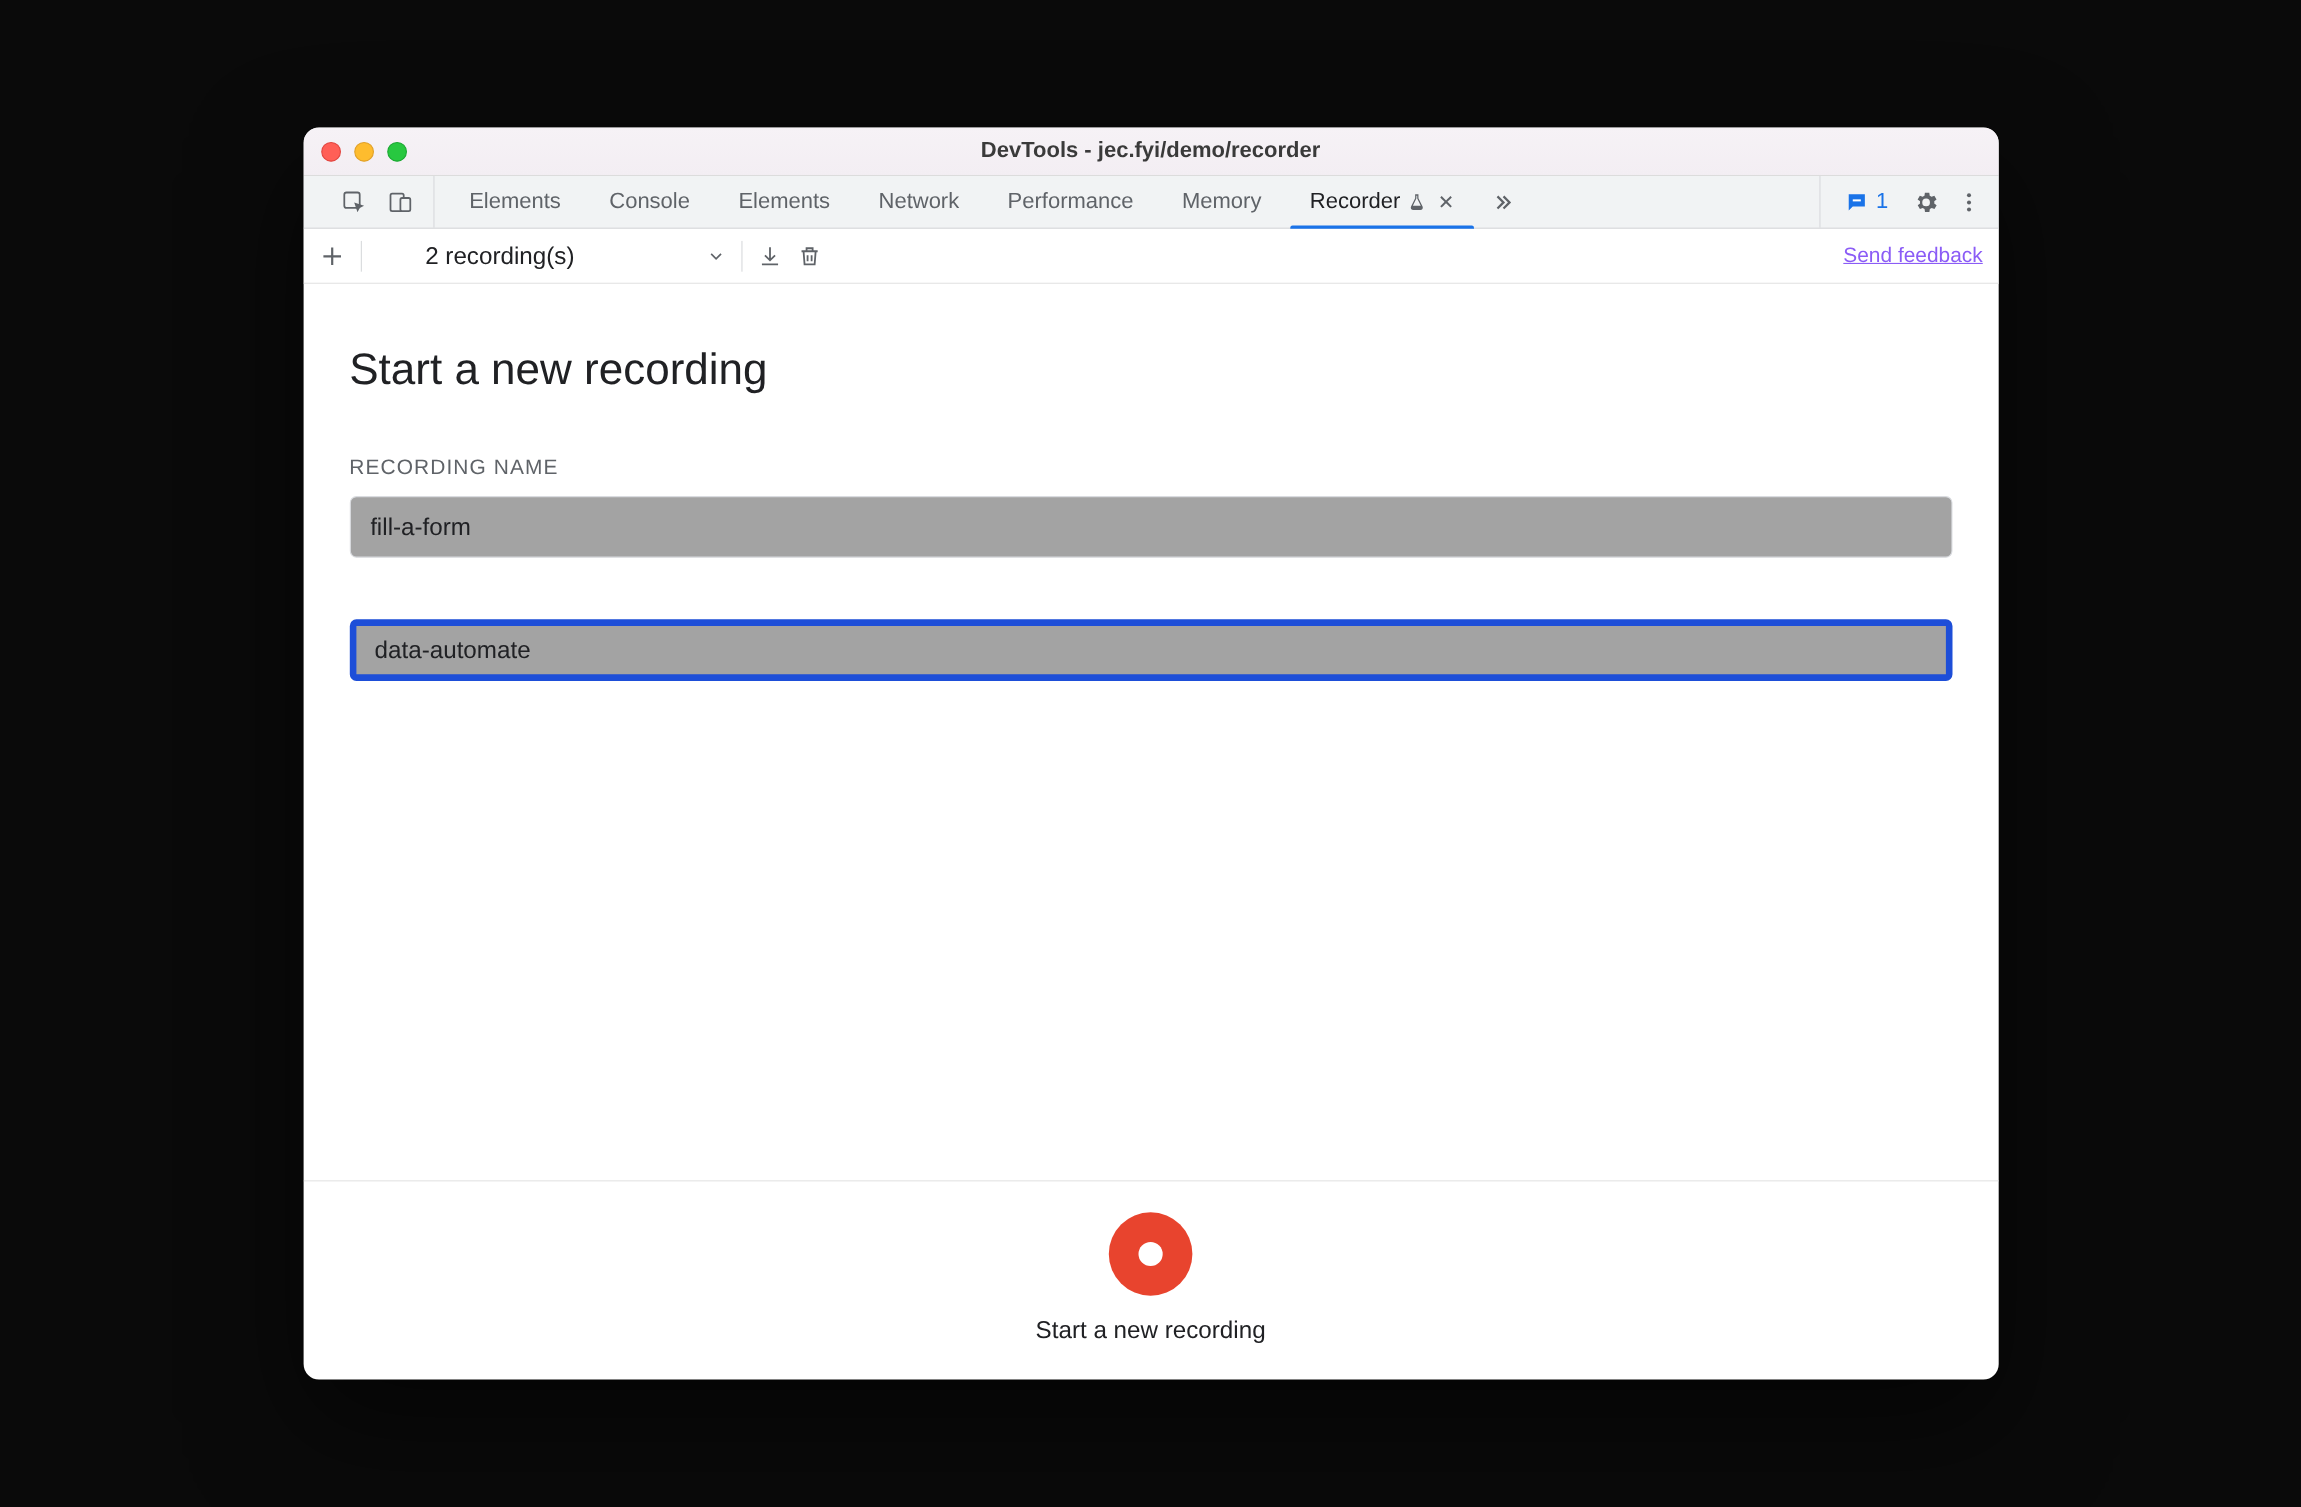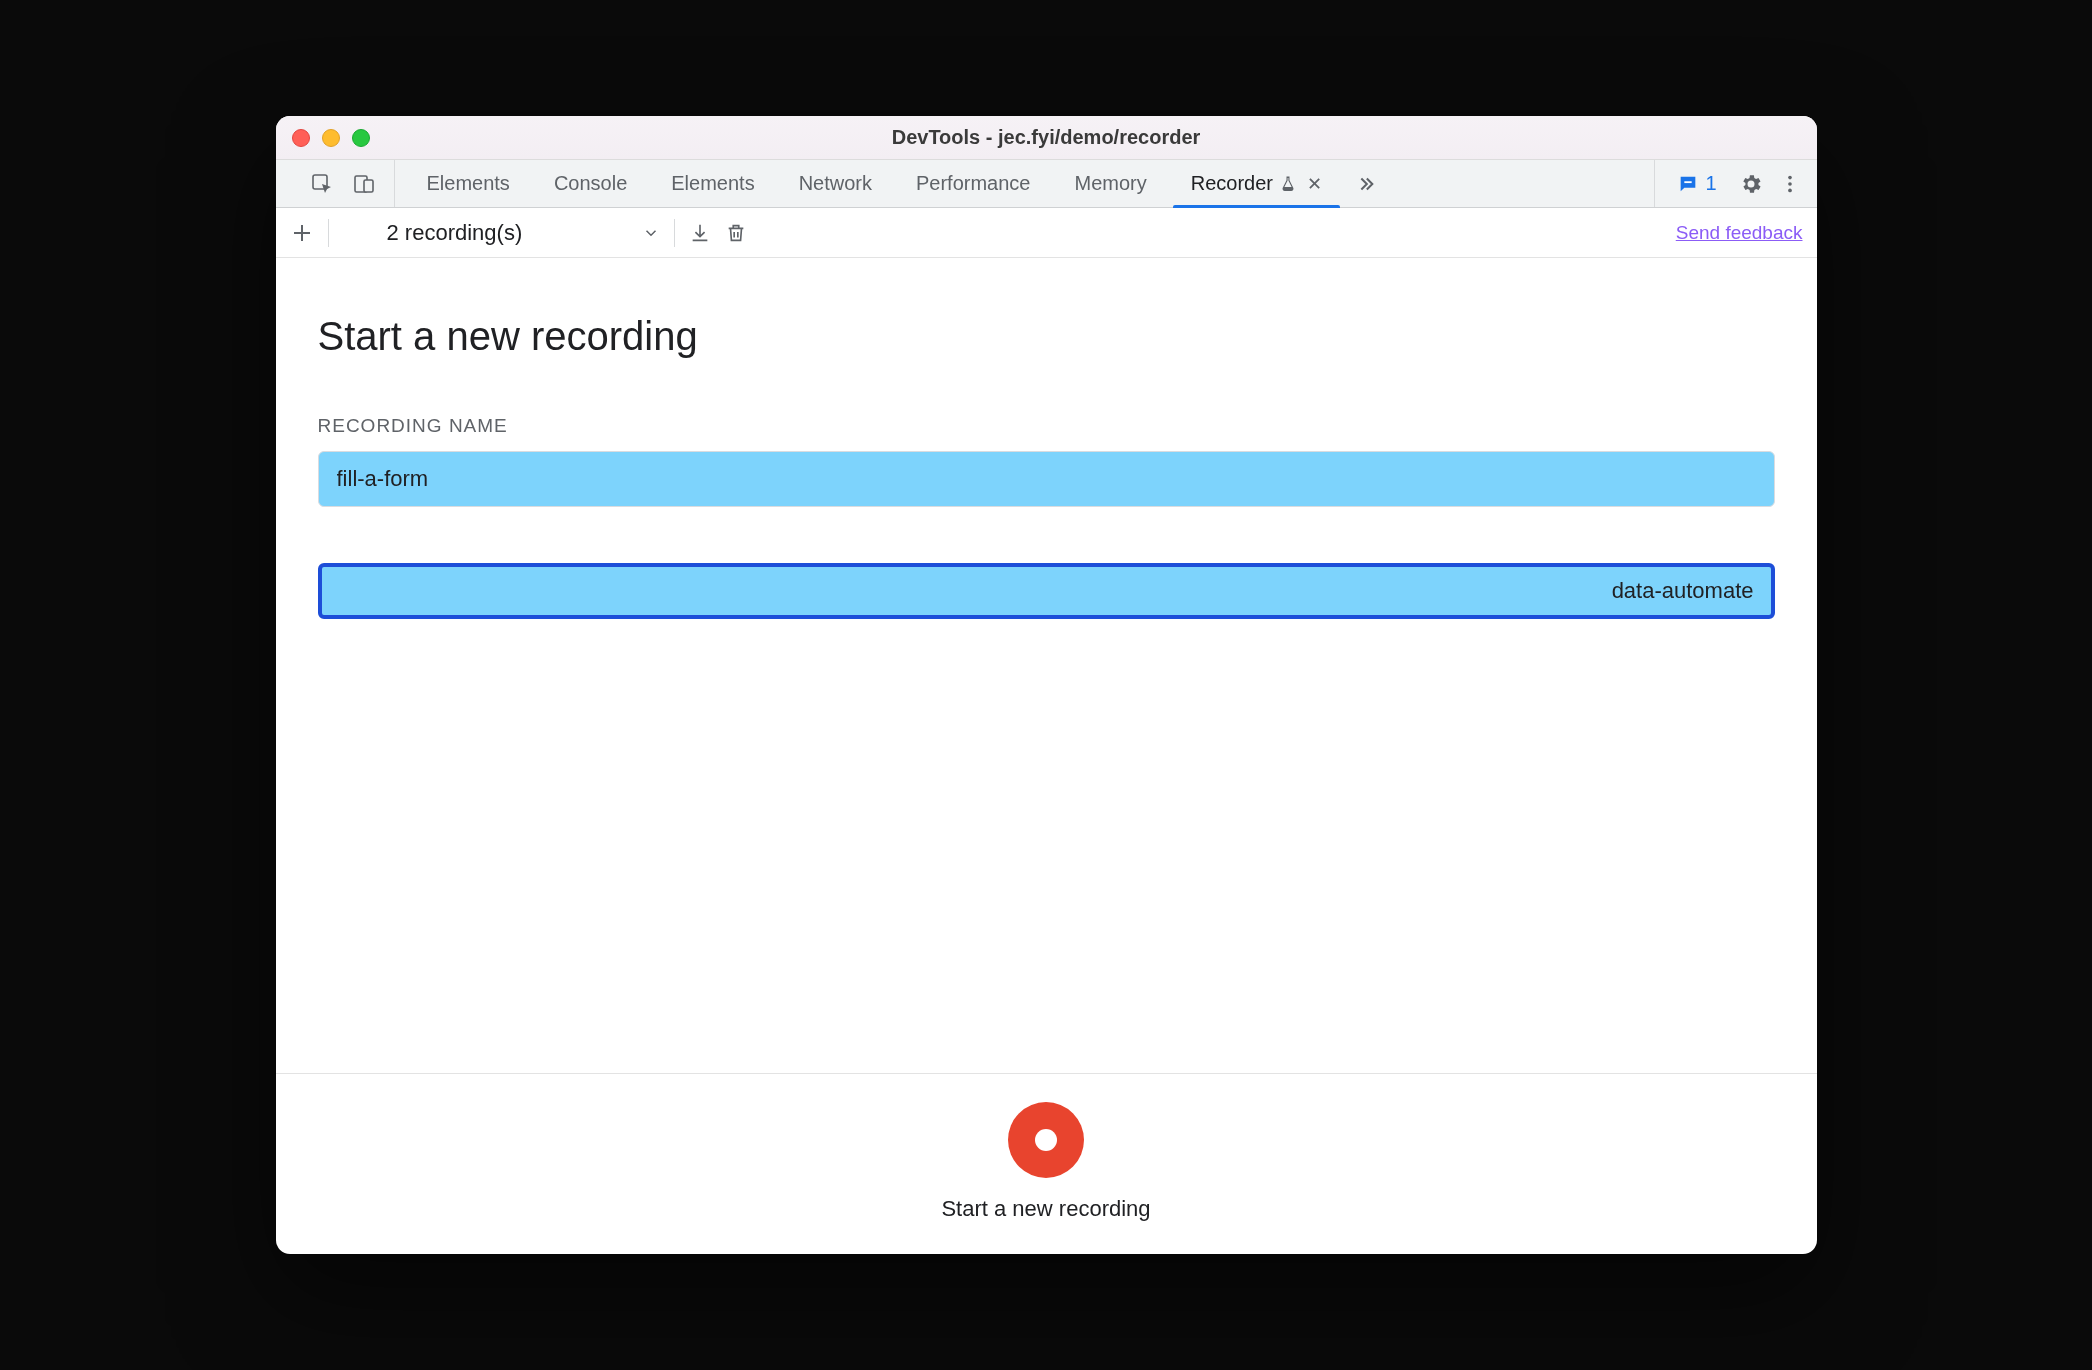--- a/index.html
+++ b/index.html
@@ -106,23 +106,23 @@
       overflow:auto;
     }
     .page-title { font-size:40px; font-weight:400; color:#202124; margin-bottom: 56px; }
     .form-label {
       font-size:19px; font-weight:500; letter-spacing:1px;
       color:#5f6368; margin-bottom:14px; display:flex; align-items:center; gap:10px;
       text-transform:uppercase;
     }
     .text-input {
       width:100%; height:56px; border:1px solid #dadce0; border-radius:6px;
-      padding: 0 18px; font-size:22px; color:#202124; outline:none; background:#7dd3fc;
-    }
-    .text-input.focused { border:4px solid #1d4ed8; padding: 0 17px; text-align: right; }
+      padding: 0 18px; font-size:22px; color:#202124; outline:none; background:#a3a3a3;
+    }
+    .text-input.focused { border:6px solid #1d4ed8; padding: 0 17px; }
     .field-block { margin-bottom: 56px; }
     .help-circle {
       width:22px; height:22px; border:2px solid #767676; border-radius:50%;
       display:inline-flex; align-items:center; justify-content:center;
       font-size:15px; color:#767676; font-weight:600;
     }
     
     .bottom {
       border-top:1px solid #e3e3e3;
       padding: 28px 0 32px 0;

